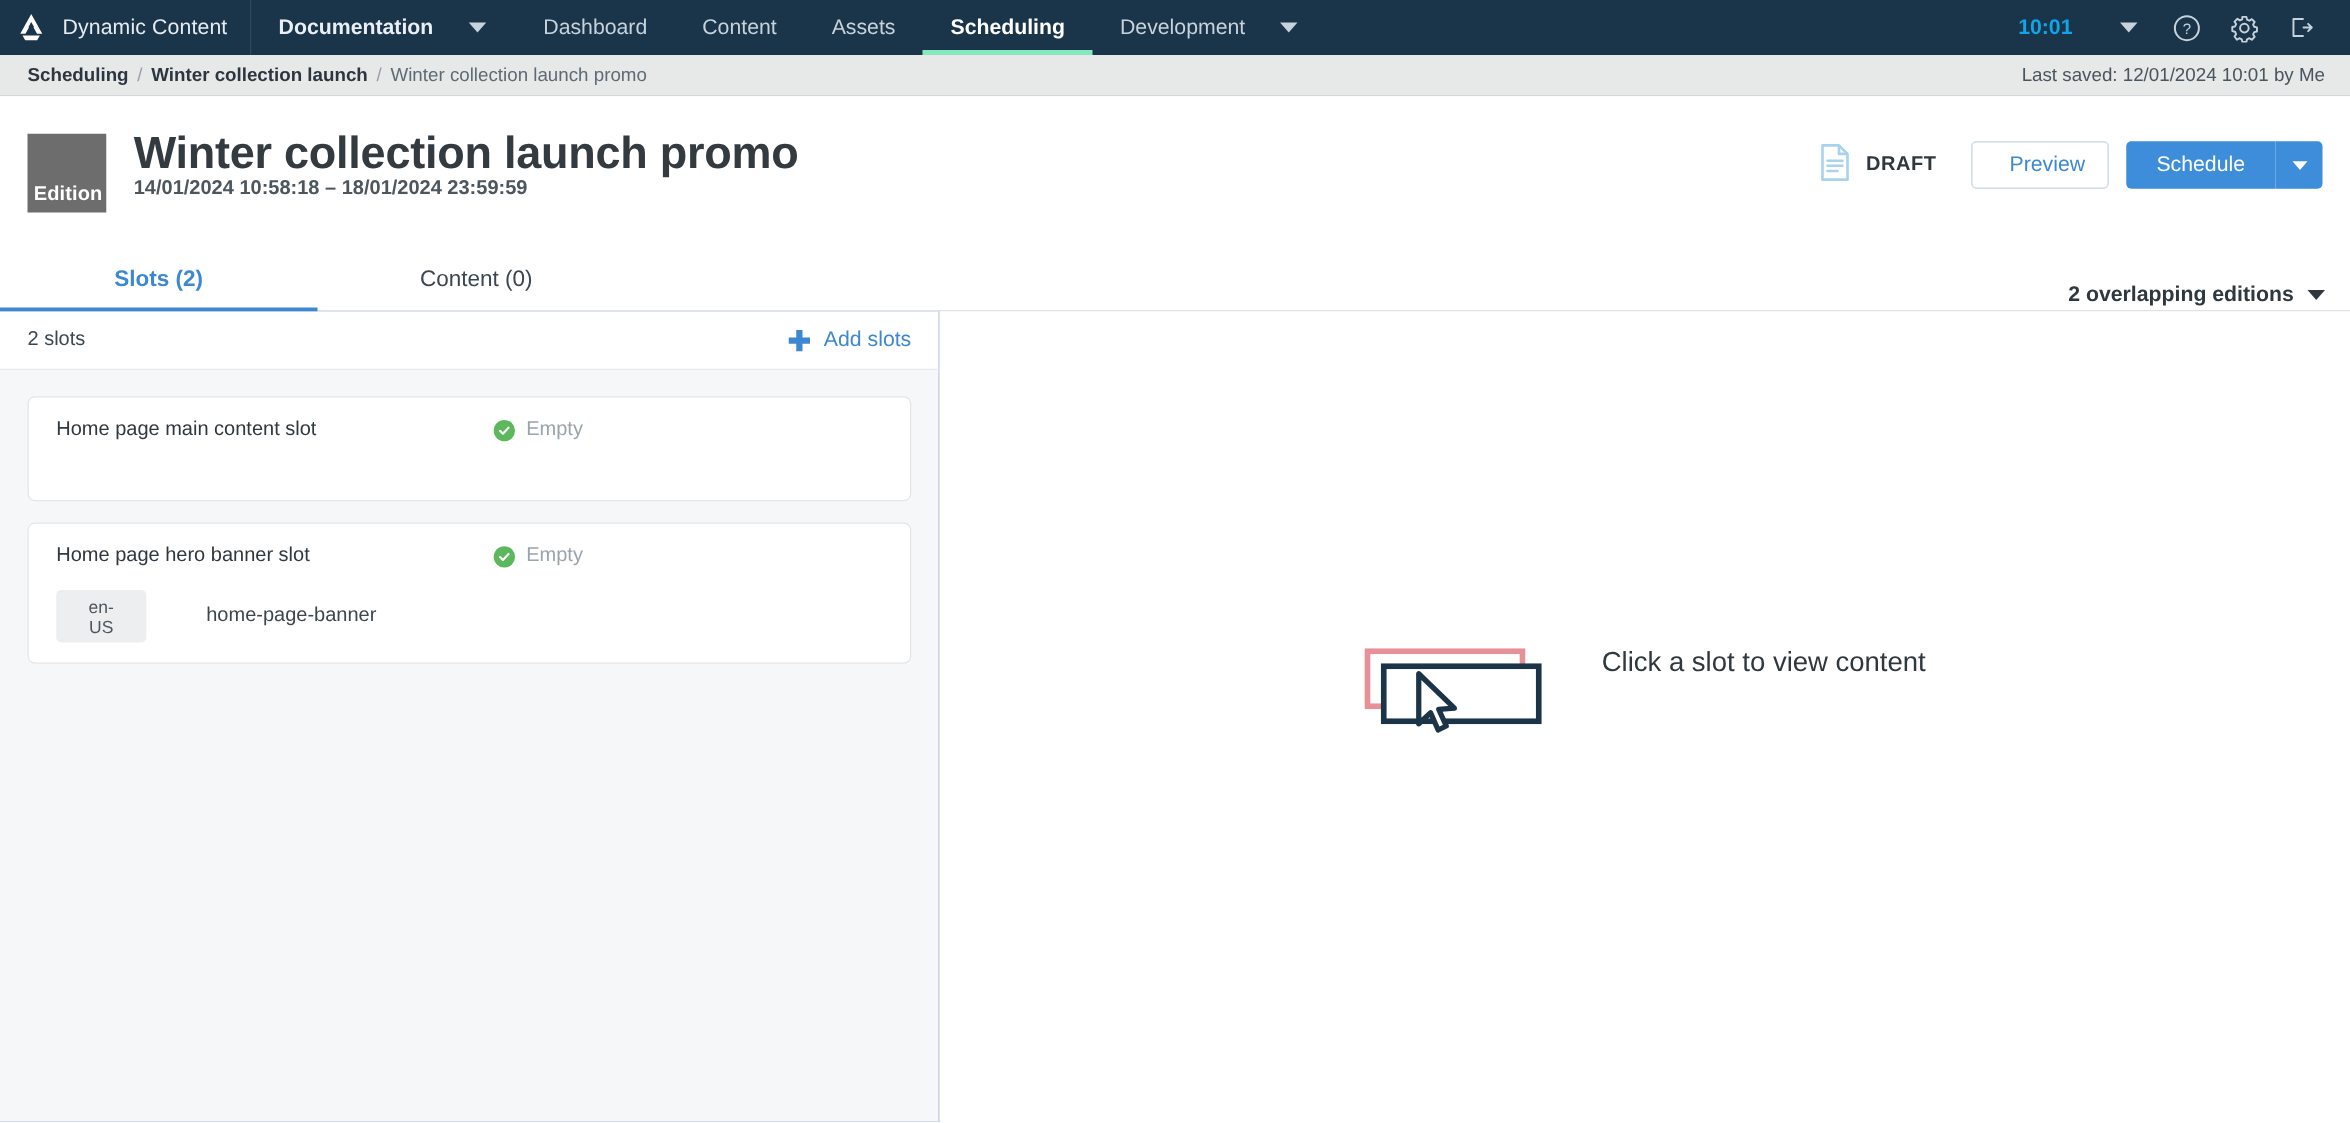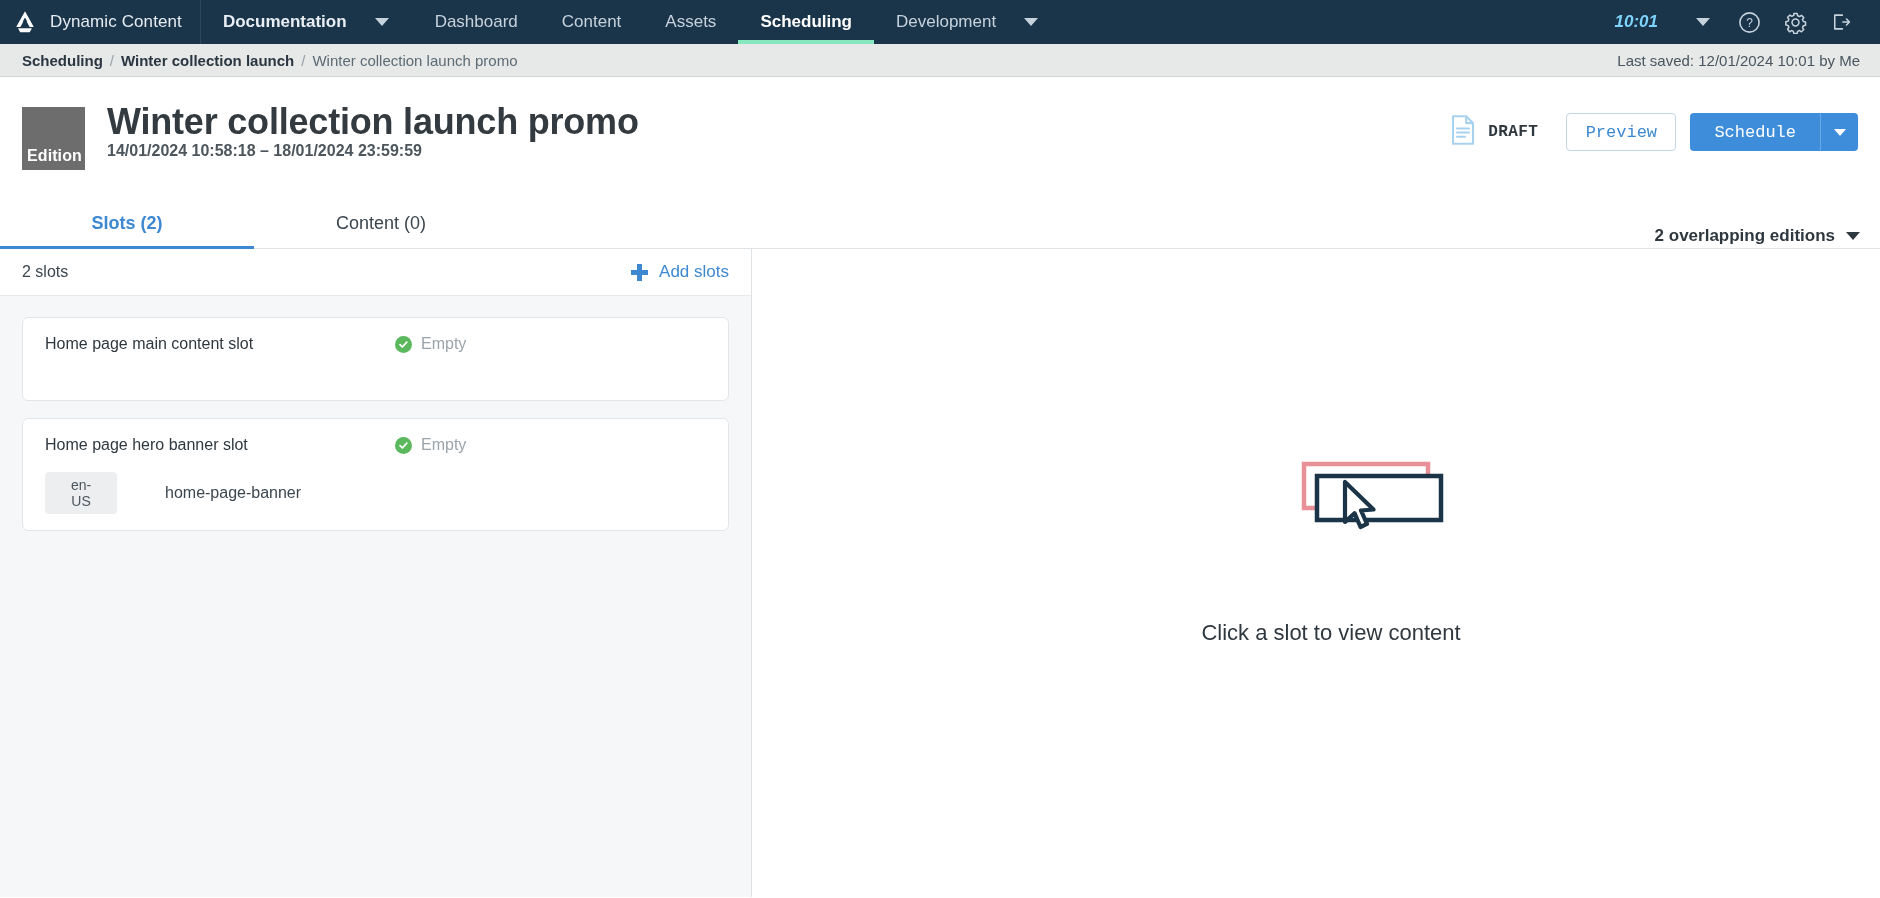--- a/index.html
+++ b/index.html
@@ -58,21 +58,21 @@
     width: 0; height: 0;
     border-left: 7px solid transparent;
     border-right: 7px solid transparent;
     border-top: 8px solid #c6d2dc;
   }
   .nav-right {
     margin-left: auto;
     display: flex; align-items: center;
     padding-right: 16px; gap: 0;
   }
-  .nav-clock { color: #7dd3fc; font-weight: bold; font-size: 17px; margin-right: 22px; font-style: italic; }
+  .nav-clock { color: #0ea5e9; font-weight: bold; font-size: 17px; margin-right: 22px; }
   .nav-icon-btn {
     display: flex; align-items: center; justify-content: center;
     width: 46px; height: 44px;
   }
 
   
   .crumbbar {
     height: 33px;
     background: #e7e8e8;
     border-bottom: 1px solid #d4d6d7;
@@ -113,36 +113,35 @@
     white-space: nowrap;
   }
   .date-range {
     font-size: 16px; font-weight: bold; color: #4d565d;
     white-space: nowrap;
   }
   .title-actions {
     margin-left: auto;
     display: flex; align-items: center;
     padding-top: 16px;
-    font-family: Liberation Mono, monospace;
   }
   .draft-wrap { display: flex; align-items: center; margin-right: 28px; }
   .draft-label {
     margin-left: 12px;
     font-size: 16px; font-weight: bold; color: #2f383f;
     letter-spacing: .4px;
   }
   .btn-preview {
     height: 38px; min-width: 110px;
     border: 1px solid #c3d6e6;
     border-radius: 4px;
     background: #ffffff;
     color: #3d88d1;
     font-size: 17px;
-    display: flex; align-items: center; justify-content: center;
+    display: flex; align-items: center; justify-content: flex-end;
     padding: 0 18px;
     margin-right: 14px;
   }
   .btn-schedule-group { display: flex; align-items: stretch; height: 38px; }
   .btn-schedule {
     background: #3d8ddb; color: #ffffff;
     font-size: 17px;
     border-radius: 4px 0 0 4px;
     display: flex; align-items: center; justify-content: center;
     padding: 0 24px;
@@ -262,21 +261,21 @@
     text-align: center;
   }
   .content-key { margin-left: 48px; font-size: 16px; color: #3b464f; }
 
   .rightpane {
     flex: 1;
     background: #ffffff;
     display: flex; align-items: center; justify-content: center;
     padding-bottom: 40px;
   }
-  .empty-state { display: flex; align-items: flex-end; flex-direction: column; }
+  .empty-state { display: flex; align-items: flex-start; }
   .empty-illustration { width: 160px; height: 72px; flex: 0 0 160px; }
   .empty-text {
     margin-left: 30px;
     font-size: 22px; color: #2f383f;
     white-space: nowrap;
   }
 </style>
 </head>
 <body>
 

